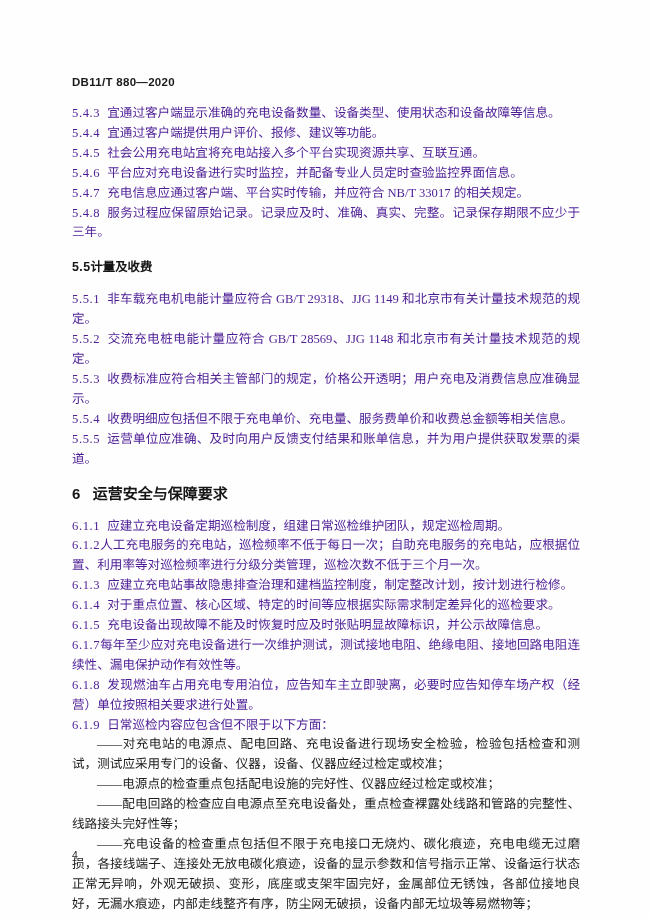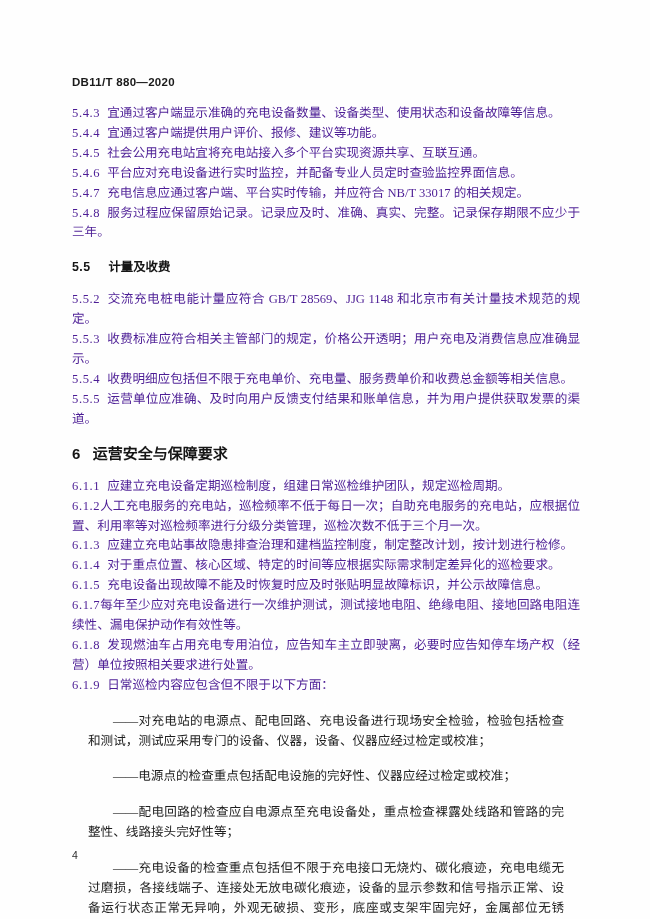--- a/index.html
+++ b/index.html
@@ -54,21 +54,21 @@
   }
   .clause.tight .num {
     margin-right: 0;
   }
   
   .dash-item {
     font-size: 12.6px;
     line-height: 19.9px;
     text-align: justify;
     text-justify: inter-ideograph;
-    margin: 16px;
+    margin: 0;
     text-indent: 25px;
     color: #1d1d1d;
     word-break: break-all;
   }
   
   .h-sec, .h-sub {
     font-family: "Liberation Sans", "DejaVu Sans", sans-serif;
     font-weight: bold;
     color: #151515;
     margin: 0;
@@ -76,21 +76,21 @@
   }
   .h-sec {
     font-size: 15px;
     line-height: 20px;
   }
   .h-sec .num { margin-right: 12px; letter-spacing: 0.4px; }
   .h-sub {
     font-size: 12.4px;
     line-height: 20px;
   }
-  .h-sub .num { margin-right: 18px; letter-spacing: 0.4px; }
+  .h-sub .num { margin-right: 0; letter-spacing: 0.4px; }
   .gap-before { margin-top: 14px; }
   .gap-after  { margin-bottom: 13px; }
   .gap-before-sm { margin-top: 12px; }
   
   .page-number {
     position: absolute;
     left: 72px;
     top: 849px;
     font-family: "Liberation Sans", "DejaVu Sans", sans-serif;
     font-size: 10.5px;
@@ -122,20 +122,23 @@
       <span class="num">5.4.7</span><span>充电信息应通过客户端、平台实时传输，并应符合 NB/T 33017 的相关规定。</span>
     </p>
     <p class="clause">
       <span class="num">5.4.8</span><span>服务过程应保留原始记录。记录应及时、准确、真实、完整。记录保存期限不应少于三年。</span>
     </p>
 
     <h2 class="h-sub gap-before gap-after">
       <span class="num">5.5</span><span>计量及收费</span>
     </h2>
 
+    <p class="clause">
+      <span class="num">5.5.1</span><span>非车载充电机电能计量应符合 GB/T 29318、JJG 1149 和北京市有关计量技术规范的规定。</span>
+    </p>
     <p class="clause">
       <span class="num">5.5.2</span><span>交流充电桩电能计量应符合 GB/T 28569、JJG 1148 和北京市有关计量技术规范的规定。</span>
     </p>
     <p class="clause">
       <span class="num">5.5.3</span><span>收费标准应符合相关主管部门的规定，价格公开透明；用户充电及消费信息应准确显示。</span>
     </p>
     <p class="clause">
       <span class="num">5.5.4</span><span>收费明细应包括但不限于充电单价、充电量、服务费单价和收费总金额等相关信息。</span>
     </p>
     <p class="clause">

